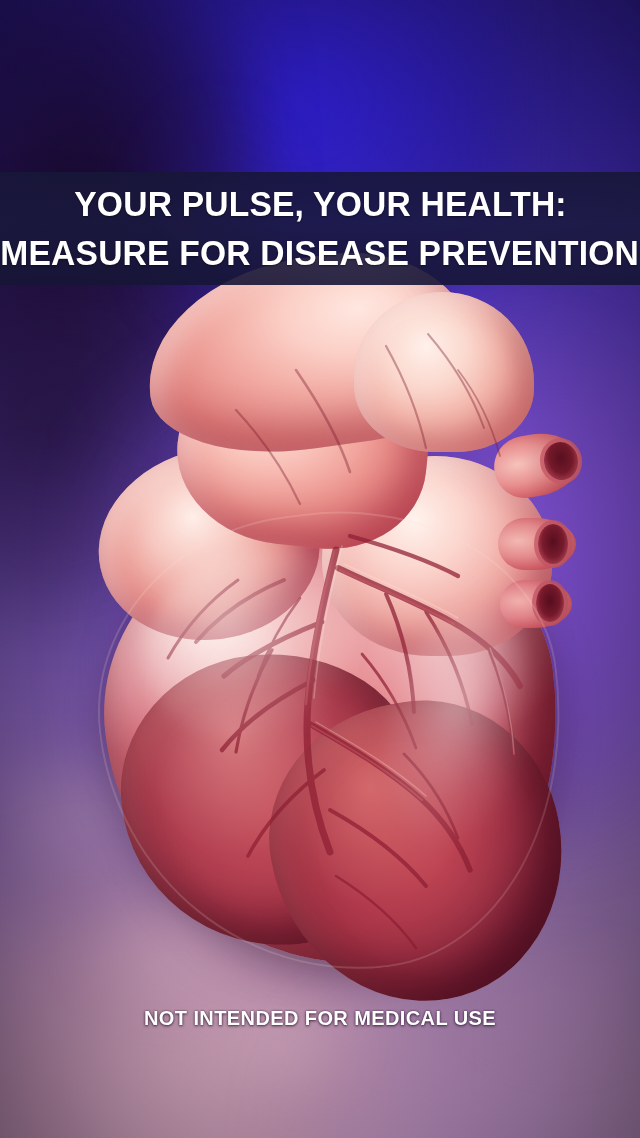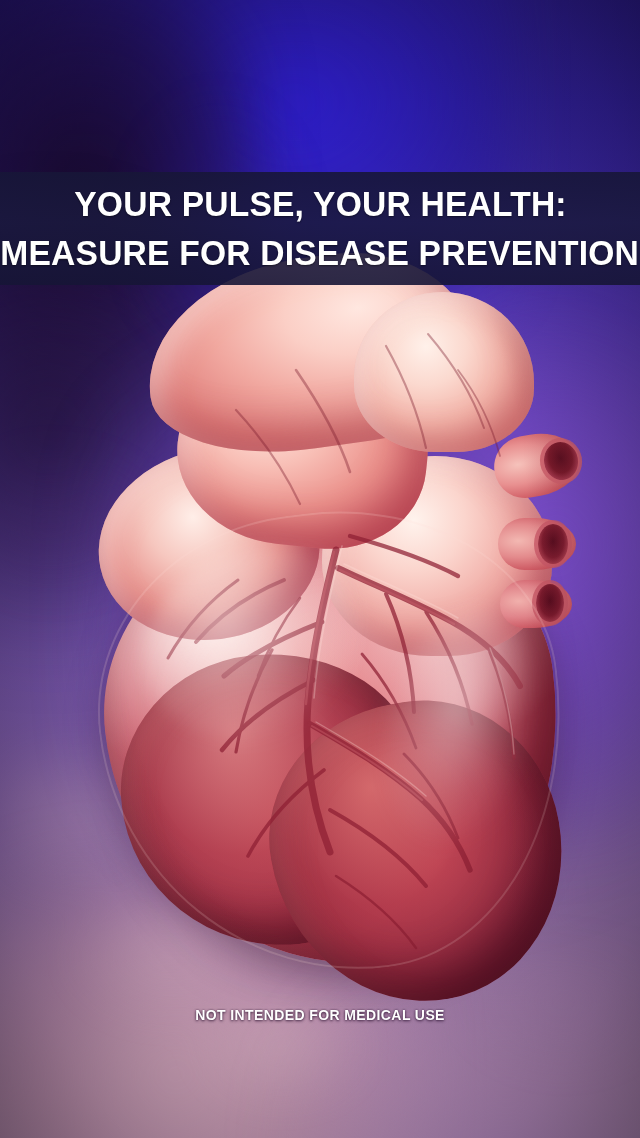--- a/index.html
+++ b/index.html
@@ -290,21 +290,21 @@
   .title-line-1{ font-size:35px; transform:scaleX(.96); }
   .title-line-2{ font-size:35px; transform:scaleX(.96); }
 
   
   .caption{
     position:absolute;
     left:0; top:1007px;
     width:640px;
     text-align:center;
     color:#ffffff;
-    font-size:14px;
+    font-size:20px;
     font-weight:600;
     letter-spacing:.4px;
     white-space:nowrap;
     text-shadow:0 1px 3px rgba(36,12,42,.75), 0 0 2px rgba(40,16,48,.6);
   }
 </style>
 </head>
 <body>
 
 <div class="poster">

